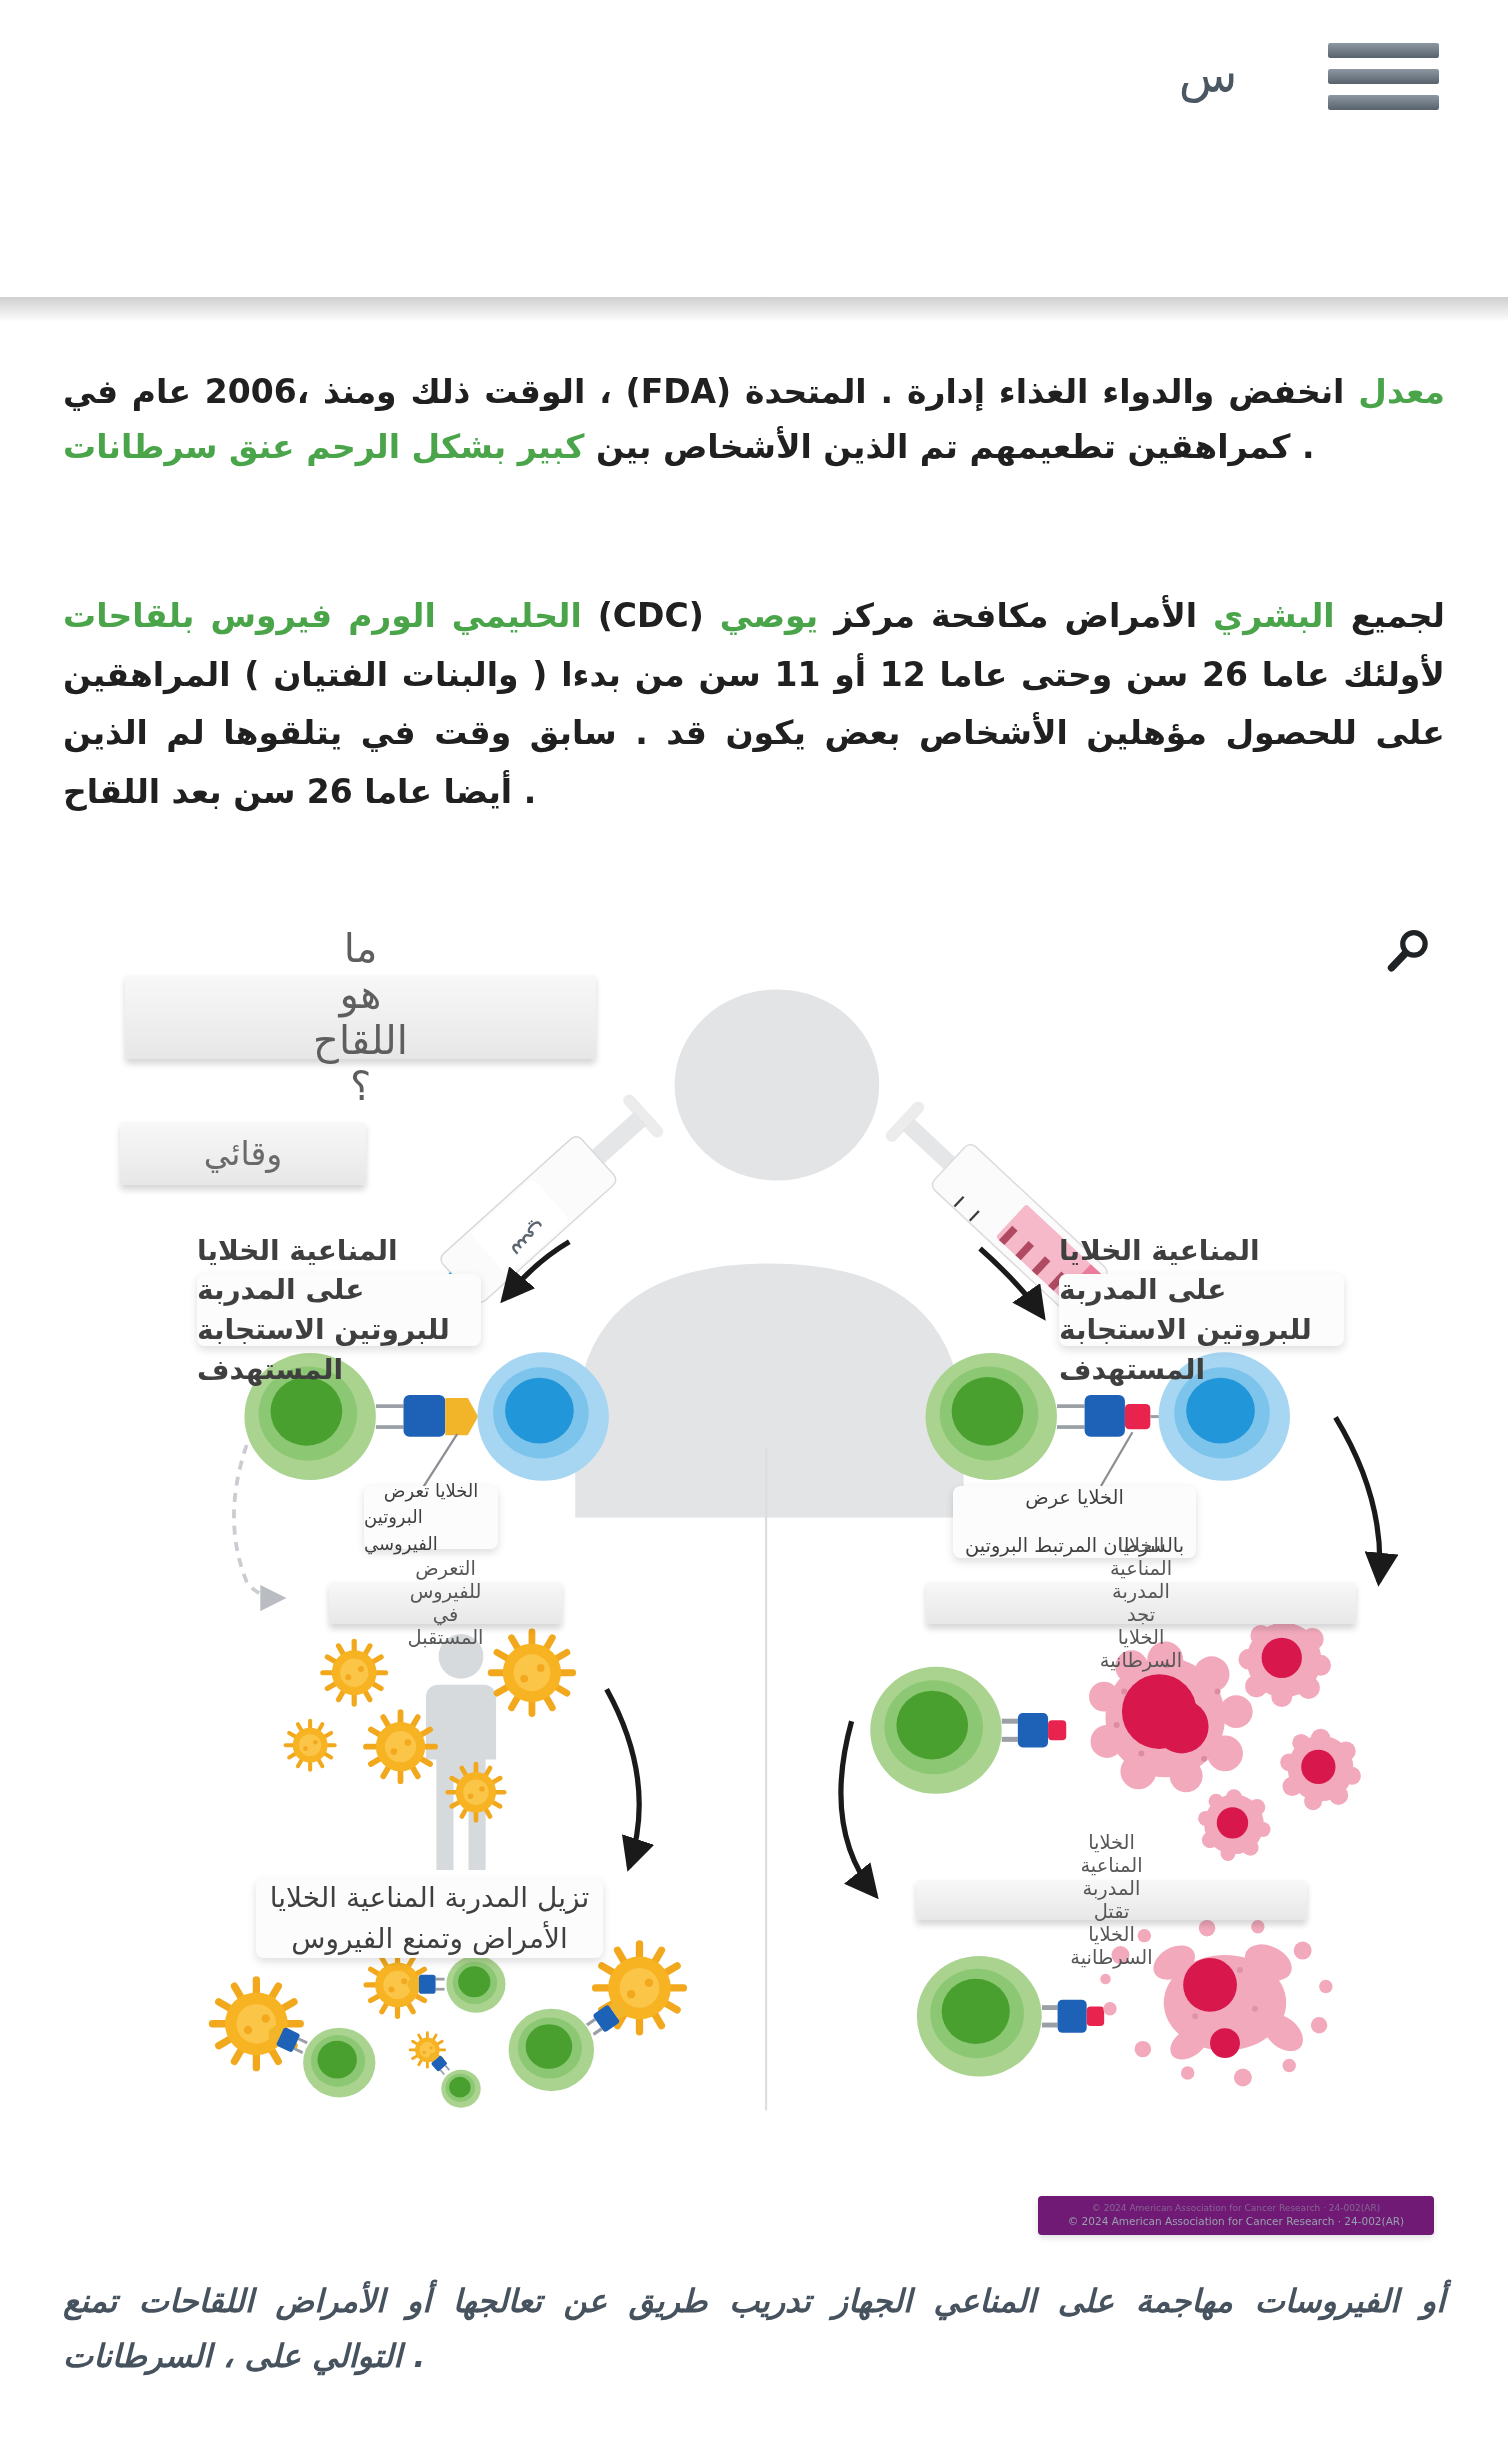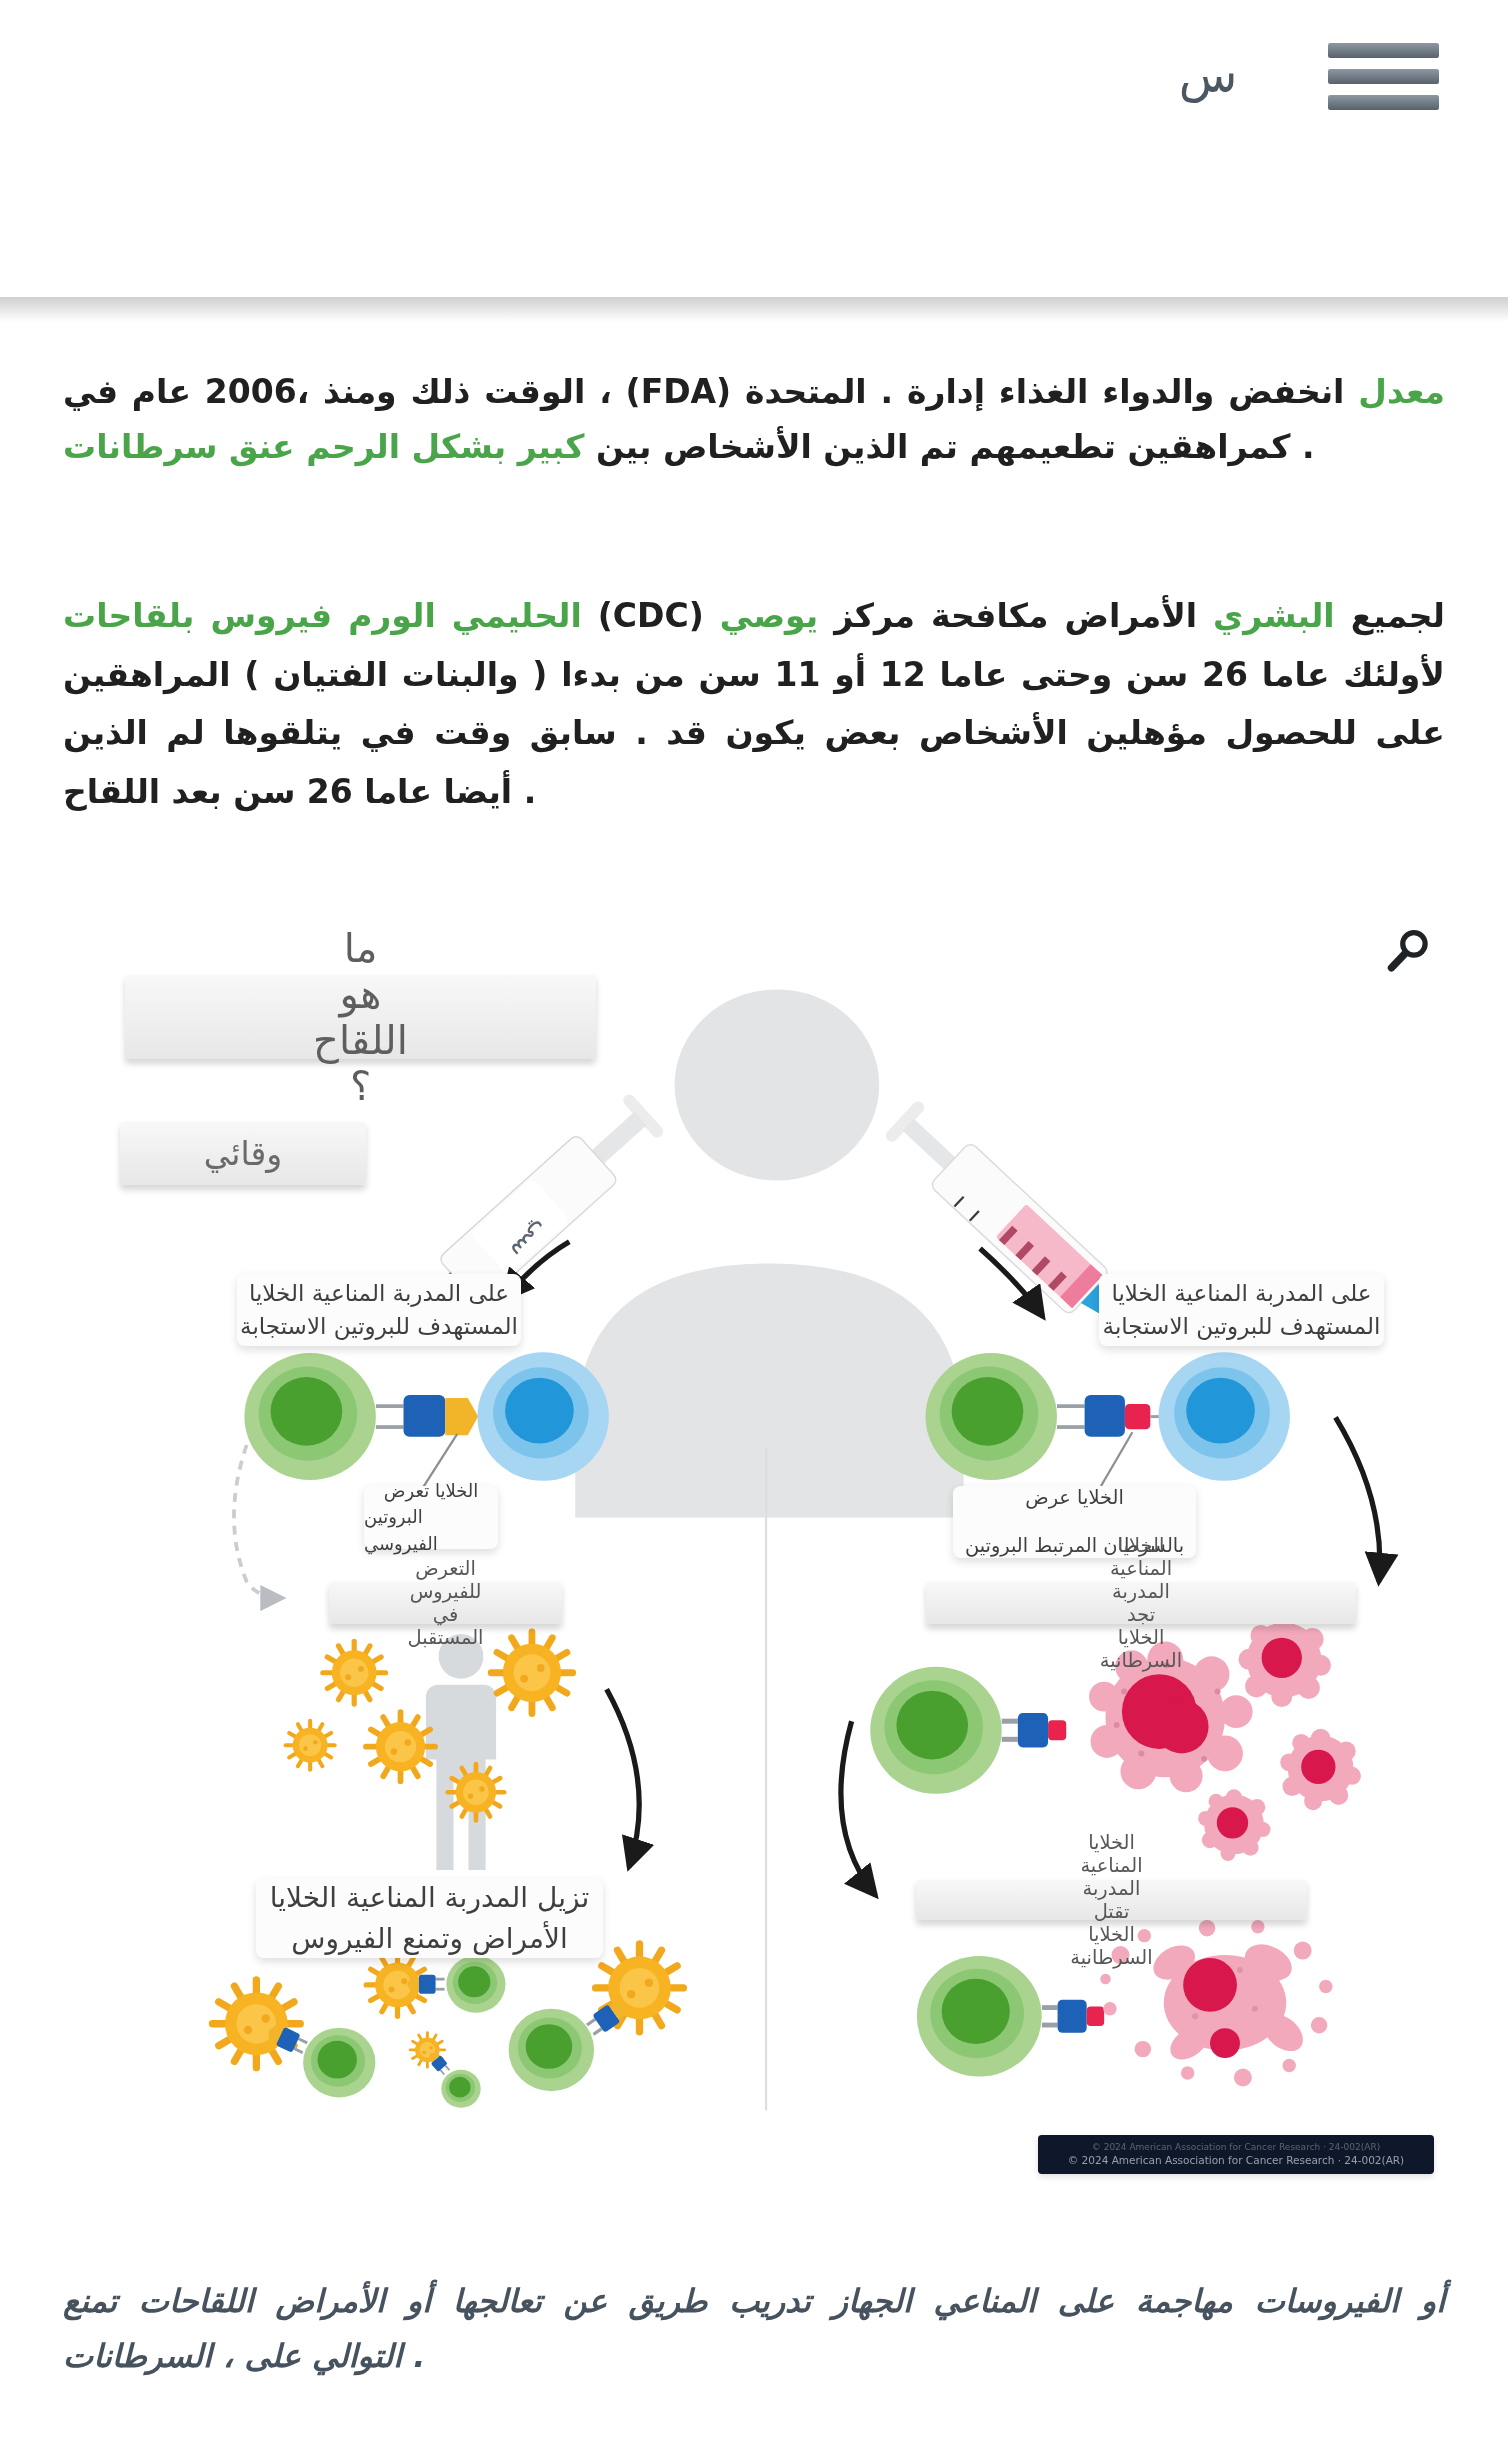--- a/index.html
+++ b/index.html
@@ -38,31 +38,31 @@
   .figure{position:absolute;left:0;top:911px;width:1509px;height:1292px;background:#fff;}
   .figure svg{position:absolute;left:0;top:0;}
   .fbox{position:absolute;direction:ltr;color:#575757;
         display:flex;flex-direction:column;align-items:center;justify-content:center;}
   .ribbon{background:linear-gradient(180deg,#f8f8f8,#e7e7e7);border-radius:3.7px;
           box-shadow:0 4.5px 6.7px rgba(0,0,0,.16);}
   .wbox{background:#fcfcfc;border-radius:7.5px;box-shadow:0 3.7px 9px rgba(0,0,0,.13);color:#3f3f3f;}
   .fig-title{left:125px;top:64px;width:471px;height:84px;font-size:40px;color:#5e5e5e;}
   .tag-left{left:120px;top:211px;width:246px;height:63px;font-size:33px;color:#6a6a6a;}
   .tag-right{left:1139px;top:206px;width:273px;height:63px;font-size:33px;color:#6a6a6a;}
-  .lblbox{font-size:23px;line-height:1.42;font-weight:400;margin-left:40px;}
+  .lblbox{font-size:28px;line-height:1.42;font-weight:700;}
   .lblbox-left{left:197px;top:363px;width:284px;height:72px;}
   .lblbox-right{left:1059px;top:363px;width:285px;height:72px;}
   .sublbl{font-size:18px;line-height:1.45;font-weight:500;}
   .sublbl-left{left:364px;top:575px;width:134px;height:63px;}
   .sublbl-right{left:953px;top:575px;width:243px;height:72px;font-size:19.4px;gap:20px;}
   .ribbon-exposure{left:329px;top:671px;width:233px;height:42px;font-size:19.4px;}
   .ribbon-find{left:926px;top:671px;width:430px;height:42px;font-size:19.4px;}
   .ribbon-remove{left:256px;top:968px;width:347px;height:79px;font-size:28px;line-height:1.45;}
   .ribbon-kill{left:916px;top:969px;width:391px;height:40px;font-size:19.4px;}
-  .copyright{left:1038px;top:1224px;width:396px;height:39px;background:#0f172a;border-radius:3.7px;
+  .copyright{left:1038px;top:1285px;width:396px;height:39px;background:#701a75;border-radius:3.7px;
              box-shadow:0 3px 6px rgba(0,0,0,.12);font-size:10.5px;color:#97a1ab;direction:ltr;
              font-style:normal;line-height:1.35;}
   .copyright .cl1{opacity:.55;font-size:9px;}
 </style>
 </head>
 <body>
 
 <div class="page">
 
   <div class="hdr-search">

